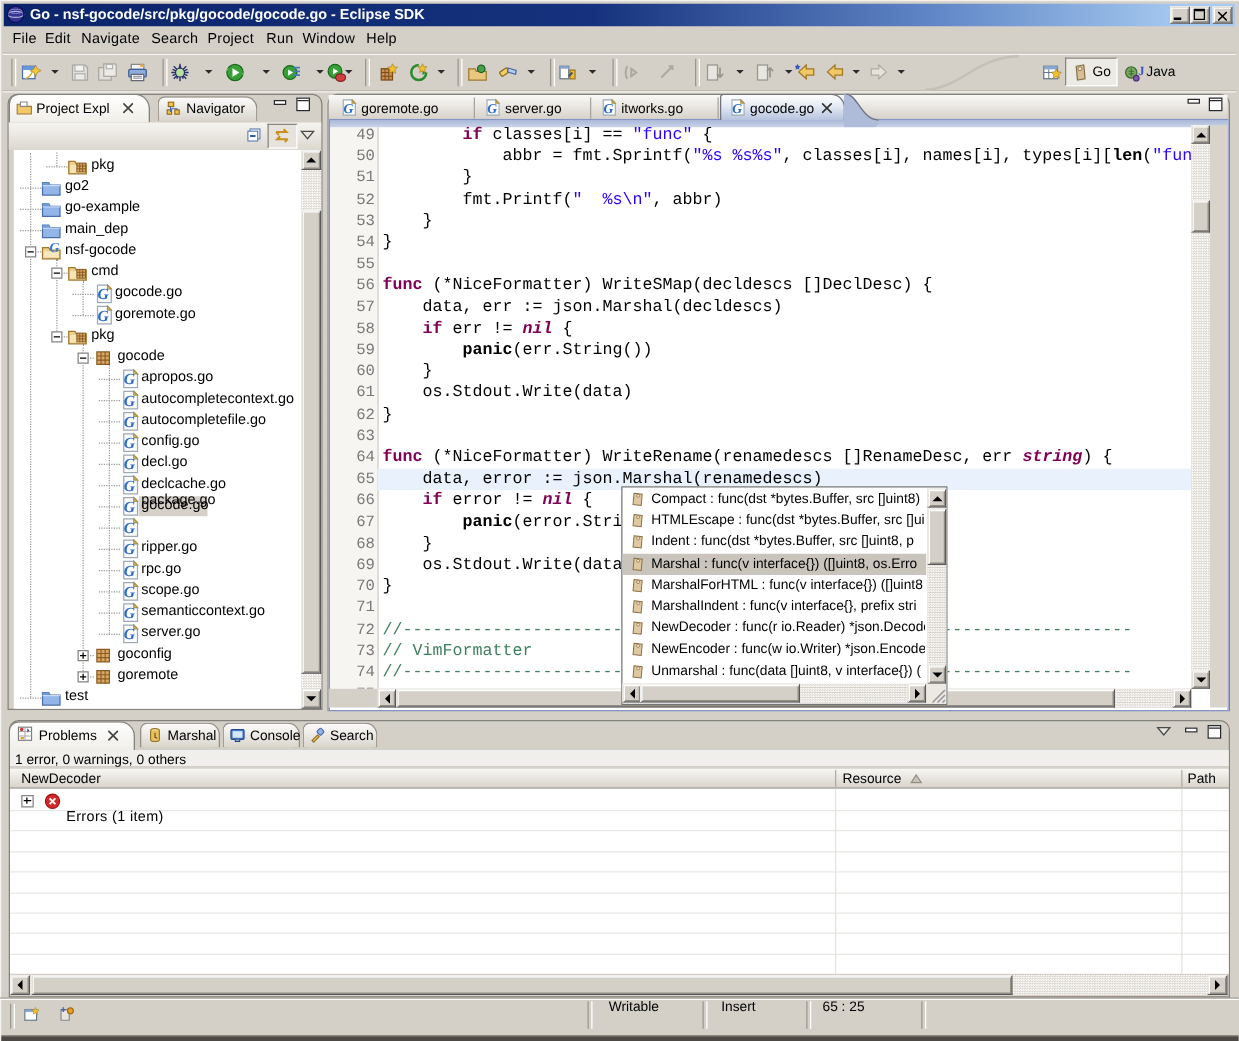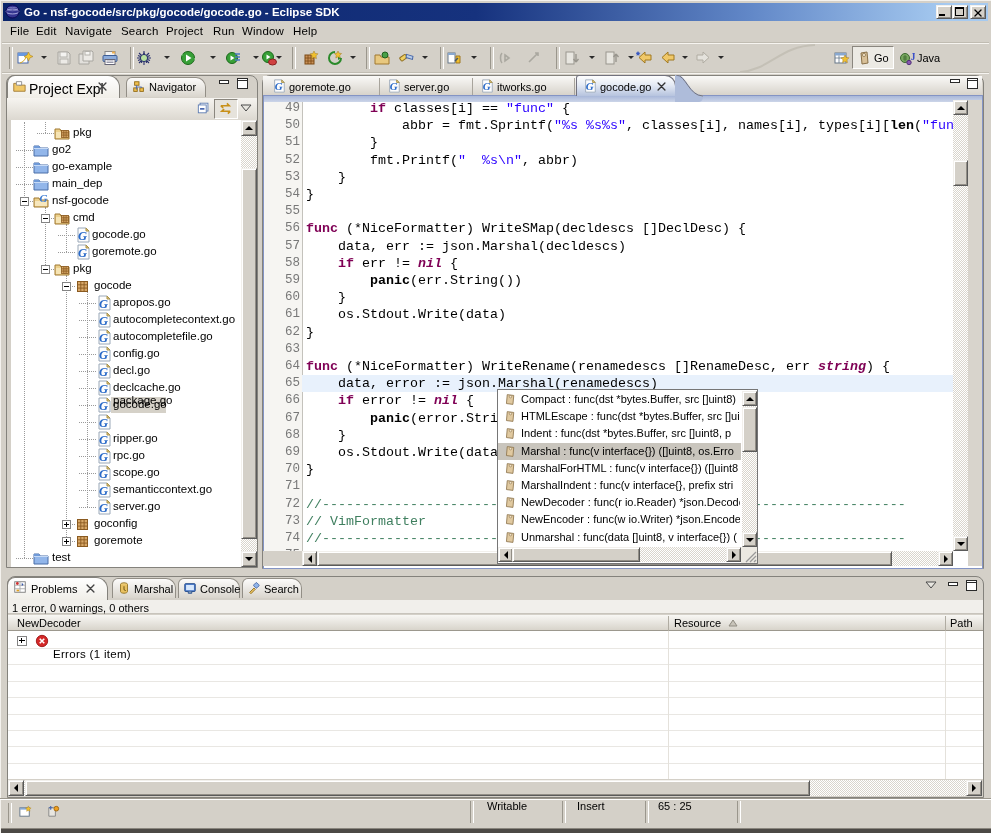--- a/index.html
+++ b/index.html
@@ -187,21 +187,21 @@
     <rect x="2" y="9" width="4" height="4" fill="#f0c050" stroke="#906810"></rect>
     <rect x="9" y="9" width="4" height="4" fill="#f0c050" stroke="#906810"></rect>
     <path d="M5 6v2h6v1M5 8v3" stroke="#4868b0" fill="none"></path>
   </svg>
 <div class="a" style="left:149px;top:81px;font-size:11px;color:#000;font-weight:normal;white-space:nowrap;text-align:center;">Navigator</div>
 <div class="a" style="left:7px;top:75px;width:113px;height:23px;background:linear-gradient(#ffffff,#f0eee8);border:1px solid #84827c;border-bottom:none;border-radius:8px 12px 0 0;box-sizing:border-box;"></div>
 <svg class="a" style="left:12px;top:79px" width="14" height="14" viewBox="0 0 16 16">
     <path d="M2 5h5l1 2h7v7H2z" fill="#f0c868" stroke="#a07830"></path>
     <path d="M5 3h6v4H5z" fill="#fff" stroke="#888"></path>
   </svg>
-<div class="a" style="left:29px;top:81px;font-size:14px;color:#000;font-weight:normal;white-space:nowrap;">Project Expl</div>
+<div class="a" style="left:29px;top:81px;font-size:11px;color:#000;font-weight:normal;white-space:nowrap;">Project Expl</div>
 <svg class="a" style="left:98px;top:82px" width="9" height="9" viewBox="0 0 10 10">
     <path d="M1.2 1.2L8.8 8.8M8.8 1.2L1.2 8.8" stroke="#444" stroke-width="1.5" stroke-linecap="round"></path>
   </svg>
 <div class="a" style="left:219px;top:80px;width:10px;height:4px;background:#fff;border:1px solid #2a2a2a;box-sizing:border-box;"></div>
 <div class="a" style="left:237px;top:78px;width:11px;height:11px;background:#fff;border:1px solid #2a2a2a;box-sizing:border-box;"></div>
 <div class="a" style="left:238px;top:80px;width:9px;height:1px;background:#2a2a2a;"></div>
 <div class="a" style="left:7px;top:98px;width:250px;height:22px;background:linear-gradient(#f6f4f0,#dcd8d0);"></div>
 <svg class="a" style="left:197px;top:101px" width="14" height="14" viewBox="0 0 16 16">
     <rect x="3.5" y="2.5" width="9" height="9" fill="#fff" stroke="#5878b0"></rect>
     <rect x="1.5" y="4.5" width="9" height="9" fill="#fff" stroke="#5878b0"></rect>

